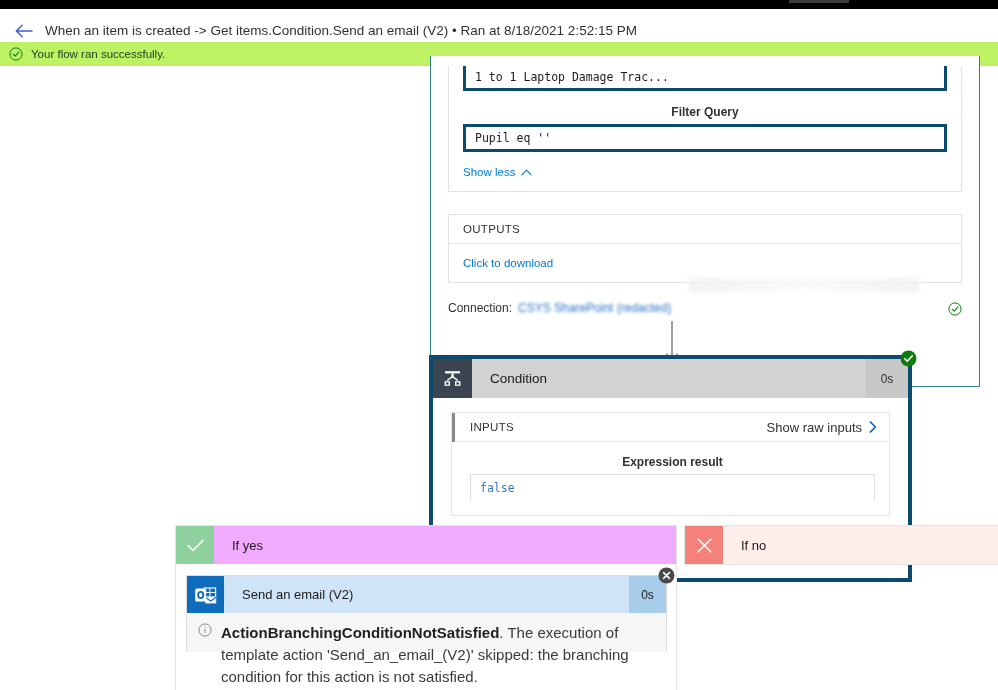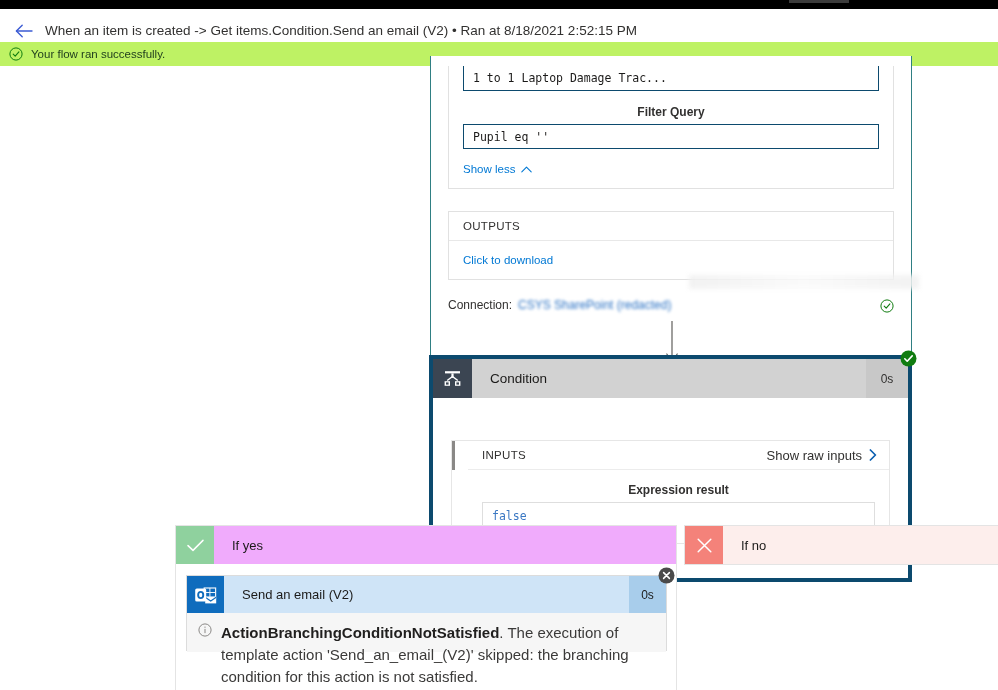--- a/index.html
+++ b/index.html
@@ -87,21 +87,21 @@
     width: 998px;
     height: 624px;
     background: #ffffff;
   }
 
   
   .getitems-card {
     position: absolute;
     left: 430px;
     top: -10px;           
-    width: 482px;
+    width: 550px;
     height: 331px;
     background: #ffffff;
     border: 1px solid #2f7f83;
     border-top: none;
   }
   .gi-body {
     padding: 16px 17px 0 17px;
   }
 
   
@@ -113,21 +113,21 @@
     margin-top: -6px;
   }
   .field-label {
     font-size: 12px;
     font-weight: bold;
     color: #323130;
     margin: 14px 0 5px 0;
     text-align: center;
   }
   .field-box {
-    border: 1px solid #0c4a6e;
+    border: 3px solid #0c4a6e;
     background: #ffffff;
     min-height: 25px;
     padding: 4px 9px;
     font-family: "DejaVu Sans Mono", monospace;
     font-size: 11.5px;
     color: #1b1a19;
     display: flex;
     align-items: center;
   }
   .field-box.clipped {
@@ -261,22 +261,21 @@
   .status-badge {
     position: absolute;
     right: -9px; top: -9px;
     width: 17px; height: 17px;
     z-index: 5;
   }
   .cond-body { padding: 14px 18px 0 18px; }
   .cond-inputs-panel {
     border: 1px solid #e6e6e6;
     position: relative;
-    padding: 0 0 14px 16px;
-    margin-top: 28px;
+    padding: 0 0 14px 4px;
   }
   .cond-accent {
     position: absolute;
     left: 0; top: 0;
     width: 3px; height: 29px;
     background: #8a8886;
   }
   .cond-inputs-head {
     height: 29px;
     display: flex;

